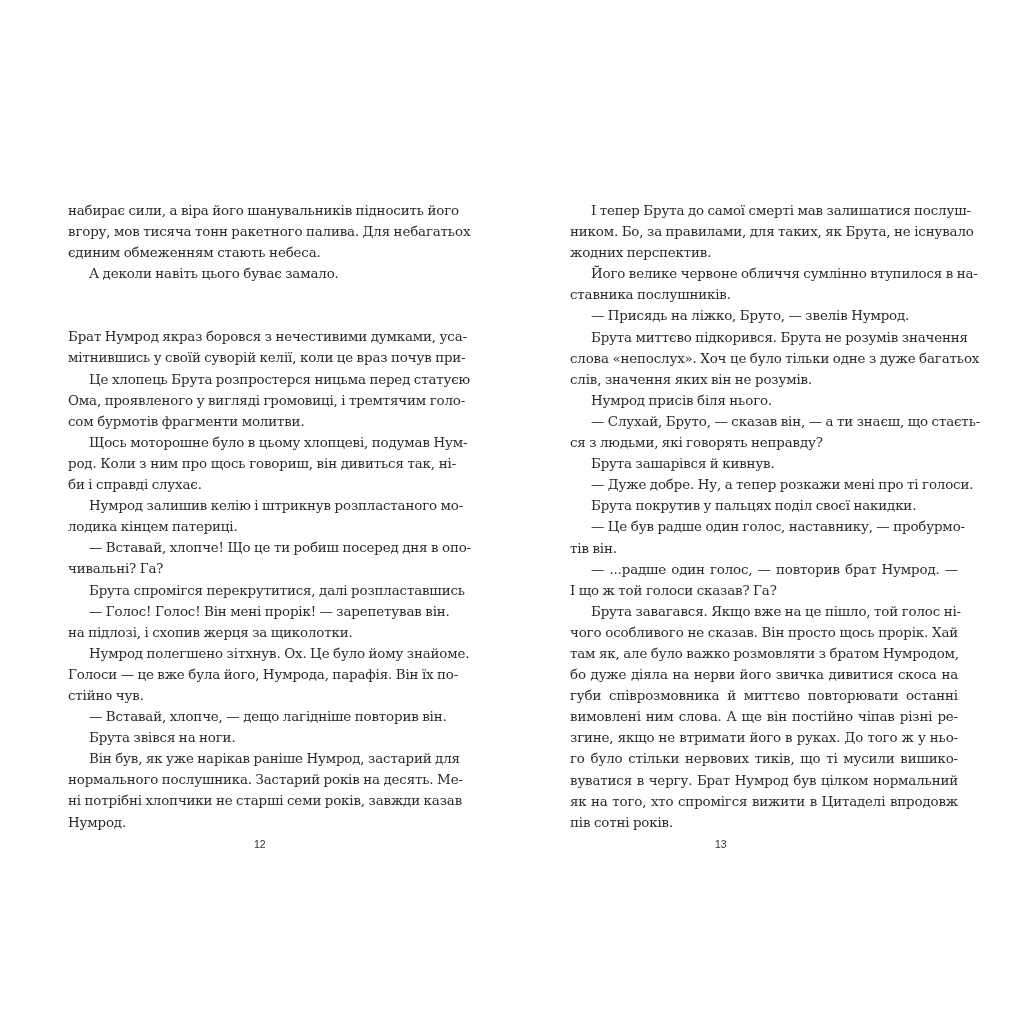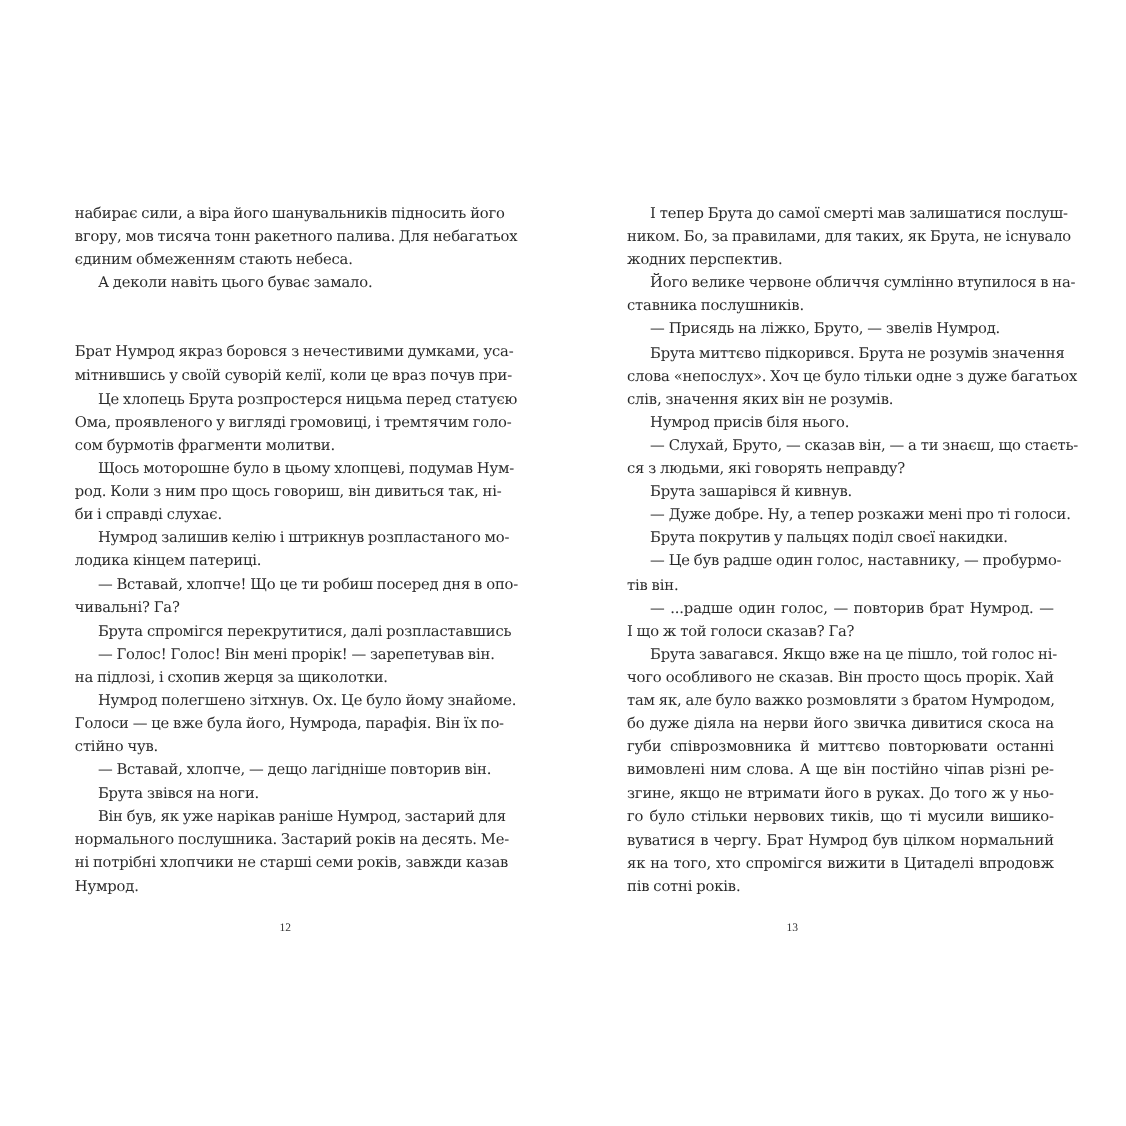--- a/index.html
+++ b/index.html
@@ -15,21 +15,21 @@
       font-family: "DejaVu Serif", "Liberation Serif", serif;
       color: #2a2a2a;
     }
     .spread {
       position: absolute;
       left: 0; top: 0;
       width: 1024px; height: 1024px;
     }
     .page {
       position: absolute;
-      top: 184px;
+      top: 200px;
       width: 388px;
     }
     .page.left { left: 68px; }
     .page.right { left: 570px; }
     .text-block {
       font-size: 13.4px;
       line-height: 21.1px;
       text-align: justify;
       letter-spacing: -0.15px;
       word-spacing: -0.5px;
@@ -49,21 +49,21 @@
     }
     .gap {
       height: 42px;
     }
     .italic { }
     .folio {
       position: absolute;
       top: 838px;
       font-size: 10.5px;
       color: #333333;
-      font-family: Liberation Serif, serif;
+      font-family: Liberation Sans, sans-serif;
     }
     .folio.left { left: 254px; }
     .folio.right { left: 715px; }
   </style>
 </head>
 <body>
 
 <div class="spread">
   <div class="page left">
     <div class="text-block">

